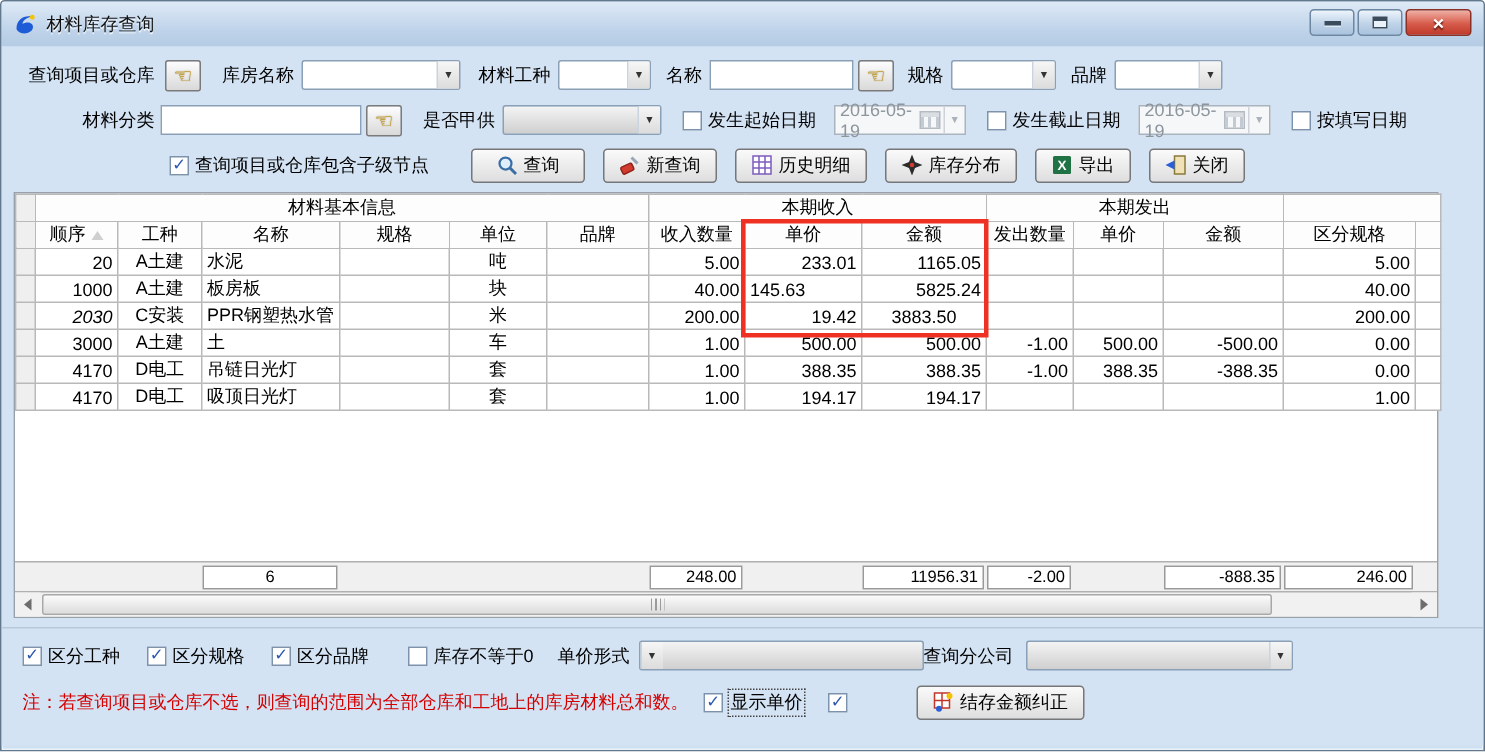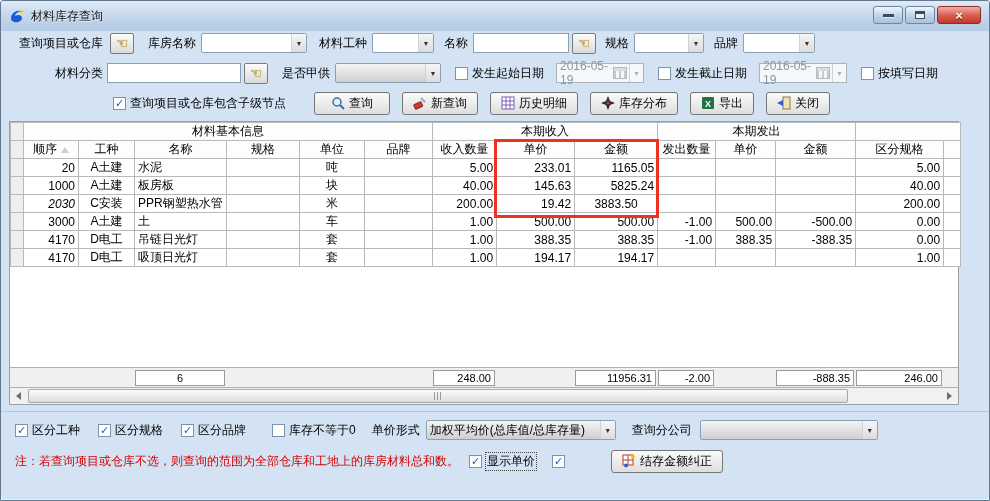--- a/index.html
+++ b/index.html
@@ -11,21 +11,21 @@
       background:linear-gradient(#dfeaf7,#c0d4ea 60%,#b4cbe4);}
   .tb .title{font-size:12px;color:#111;margin-left:6px;text-shadow:0 1px 0 #eef4fb;}
   .caps{position:absolute;right:8px;top:5px;display:flex;gap:2px;}
   .capbtn{width:30px;height:18px;border:1px solid #6d87a3;border-radius:3px;
           background:linear-gradient(#eef5fc,#bfd3e8 55%,#a9c2dd);display:flex;align-items:center;justify-content:center;}
   .capbtn.close{width:44px;border-color:#8c2f24;background:linear-gradient(#efb0a5,#d75c4b 55%,#c03a2b);}
   .glyph-min{width:11px;height:3px;background:#3c4b5c;box-shadow:0 1px 0 #dce9f5;}
   .glyph-max{width:10px;height:8px;border:1px solid #3c4b5c;border-top-width:3px;background:#e9f1f9;}
   .glyph-x{color:#fff;font-size:13px;font-weight:bold;line-height:1;text-shadow:0 1px 1px #5e1910;}
   
-  .client{height:466px;background:#d4e3f4;padding:0 0 0 0;position:relative;}
+  .client{height:466px;background:#d4e3f4;padding:7px 0 0 0;position:relative;}
   .frow{display:flex;align-items:center;height:24px;margin-bottom:6px;font-size:12px;color:#000;}
   .lbl{white-space:nowrap;}
   .lbl1{width:102px;text-align:right;margin-right:4px;white-space:nowrap;}
   .tbox{height:20px;border:1px solid #8aa0b6;background:#fff;font-size:12px;padding:1px 3px;}
   .handbtn{width:24px;height:21px;margin-left:3px;border:1px solid #7b7b7b;border-radius:2px;
            background:linear-gradient(#fdfdfd,#d9d9d9);display:flex;align-items:center;justify-content:center;
            font-size:14px;color:#c49000;text-shadow:0 0 1px #7a5b00;}
   .combo{height:20px;border:1px solid #8aa0b6;border-radius:2px;background:#fff;display:flex;align-items:center;font-size:12px;}
   .combo .val{flex:1;padding:0 3px;overflow:hidden;white-space:nowrap;}
   .combo .arr{width:15px;height:100%;display:flex;align-items:center;justify-content:center;
@@ -282,21 +282,21 @@
             </tr>
             <tr>
               <td class="sel"></td>
               <td style="text-align: right;">1000</td>
               <td style="text-align: center;">A土建</td>
               <td style="text-align: left;">板房板</td>
               <td style="text-align: left;"></td>
               <td style="text-align: center;">块</td>
               <td style="text-align: center;"></td>
               <td style="text-align: right;">40.00</td>
-              <td style="text-align: right;">145.63</td>
+              <td style="">145.63</td>
               <td style="text-align: right;">5825.24</td>
               <td style="text-align: right;"></td>
               <td style="text-align: right;"></td>
               <td style="text-align: right;"></td>
               <td style="text-align: right;">40.00</td>
               <td></td>
             </tr>
             <tr>
               <td class="sel"></td>
               <td style="text-align: right; font-style: italic;">2030</td>
@@ -405,24 +405,23 @@
         <span class="cbwrap" style="margin-left:18px">
           <span class="cbx">✓</span>
           <span>区分品牌</span>
         </span>
         <span class="cbwrap" style="margin-left:26px">
           <span class="cbx"></span>
           <span>库存不等于0</span>
         </span>
         <span class="lbl" style="margin-left:16px">单价形式</span>
         <div class="combo silver" style="width:190px;margin-left:6px">
-          <span class="val">加权平均价(总库值/总库存量)</span>
           <span class="arr">▼</span>
         </div>
-        <span class="lbl" style="margin-left:16px">查询分公司</span>
+        <span class="lbl" style="">查询分公司</span>
         <div class="combo silver" style="width:178px;margin-left:8px">
           <span class="val"></span>
           <span class="arr">▼</span>
         </div>
       </div>
       <div class="frow" style="height:26px">
         <span class="note" style="margin-left:14px">注：若查询项目或仓库不选，则查询的范围为全部仓库和工地上的库房材料总和数。</span>
         <span class="cbwrap" style="margin-left:10px">
           <span class="cbx">✓</span>
           <span class="dotted">显示单价</span>

